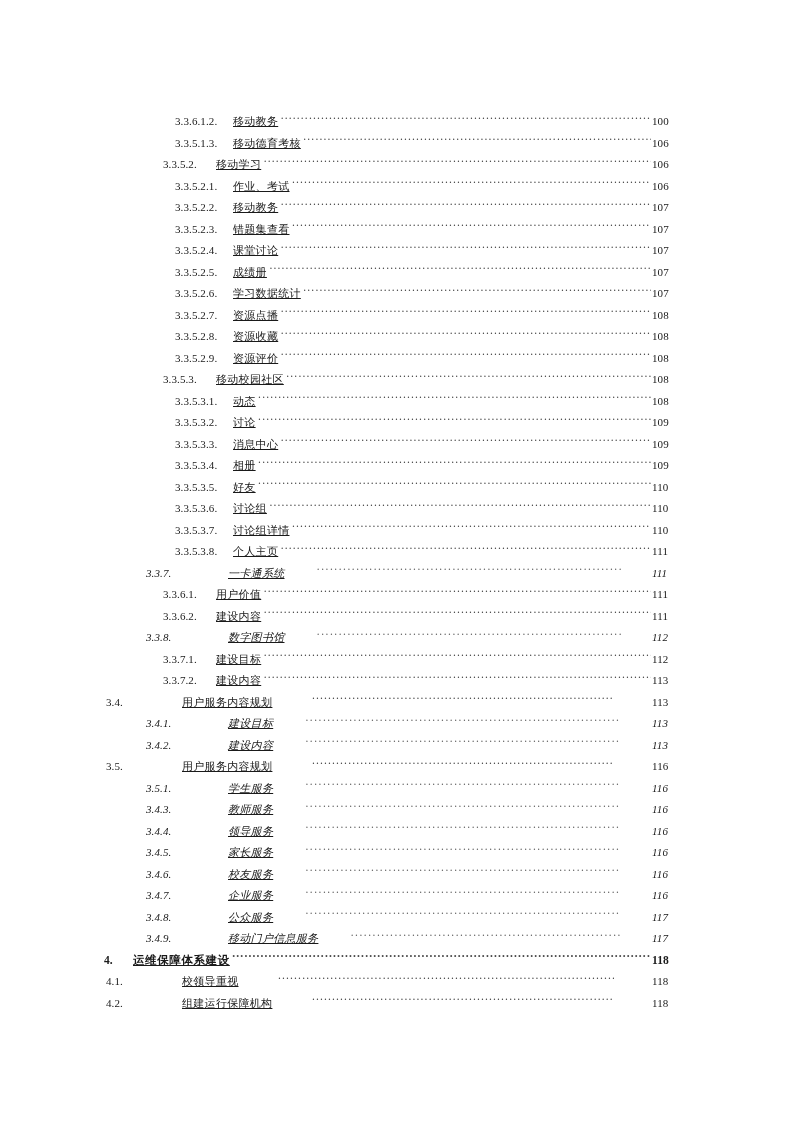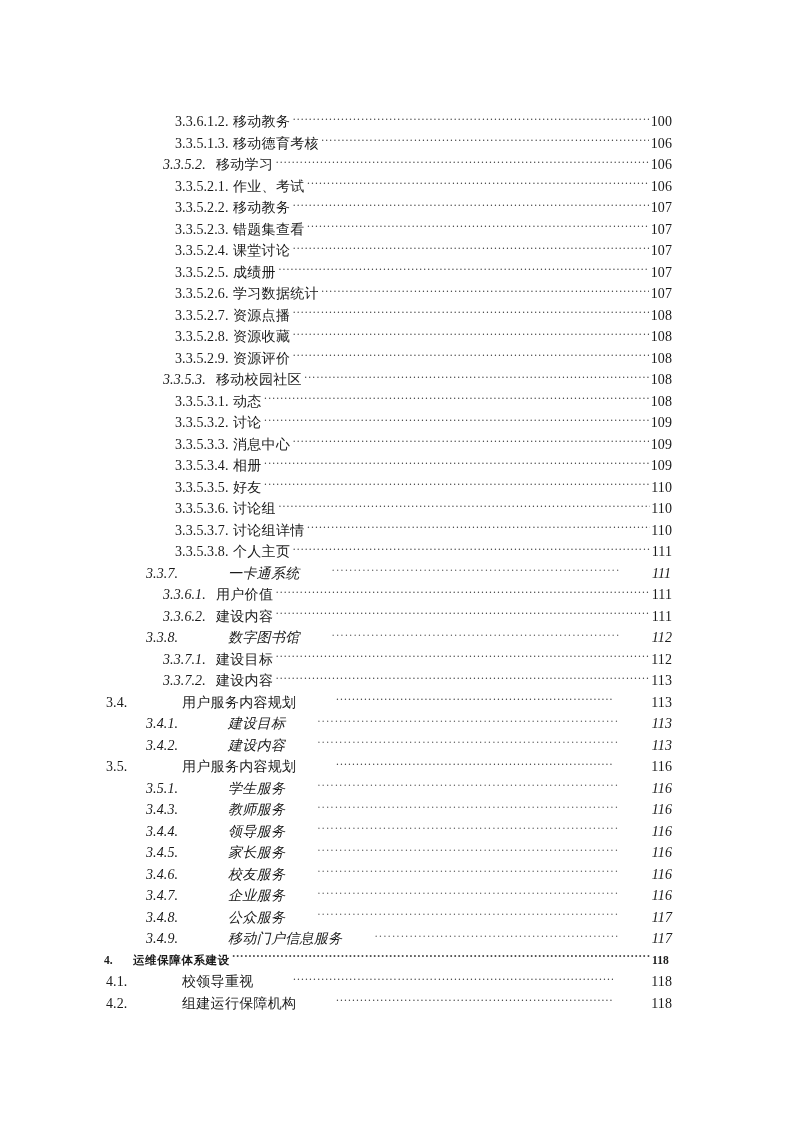--- a/index.html
+++ b/index.html
@@ -22,29 +22,30 @@
     top: 111px;
     width: 793px;
   }
   .toc-row {
     display: flex;
     align-items: baseline;
     height: 21.5px;
     line-height: 21.5px;
     padding-right: 121px;
     white-space: nowrap;
-    font-size: 14px;
+    font-size: 11px;
   }
   .num {
     flex: 0 0 auto;
     letter-spacing: 0.1px;
   }
   .title {
     flex: 0 0 auto;
     letter-spacing: 0.3px;
+    text-decoration: underline;
   }
   .leader {
     flex: 1 1 auto;
     overflow: hidden;
     margin: 0 1.5px 0 2.5px;
     position: relative;
     height: 11px;
   }
   .leader::after {
     content: ".........................................................................................................................................................................................................................";
@@ -68,21 +69,21 @@
   .lvl1 .num { width: 29px; }
   .lvl1 .title { letter-spacing: 0.6px; }
 
   .lvl2 { padding-left: 106px; gap: 37px; }
   .lvl2 .num { width: 39px; }
 
   .lvl3 { padding-left: 146px; }
   .lvl3 .num { width: 52px; }
 
   .lvl4 { padding-left: 163px; }
-  .lvl4 .num { width: 53px; font-style: italic; }
+  .lvl4 .num { width: 53px; }
 
   .lvl5 { padding-left: 175px; }
   .lvl5 .num { width: 58px; }
 
   .ital { font-style: italic; gap: 30px; }
   .ital .num, .ital .title, .ital .page { font-style: italic; }
   .ital .leader::after { letter-spacing: 1.5px; color: #6a6a6a; }
 </style>
 </head>
 <body>

